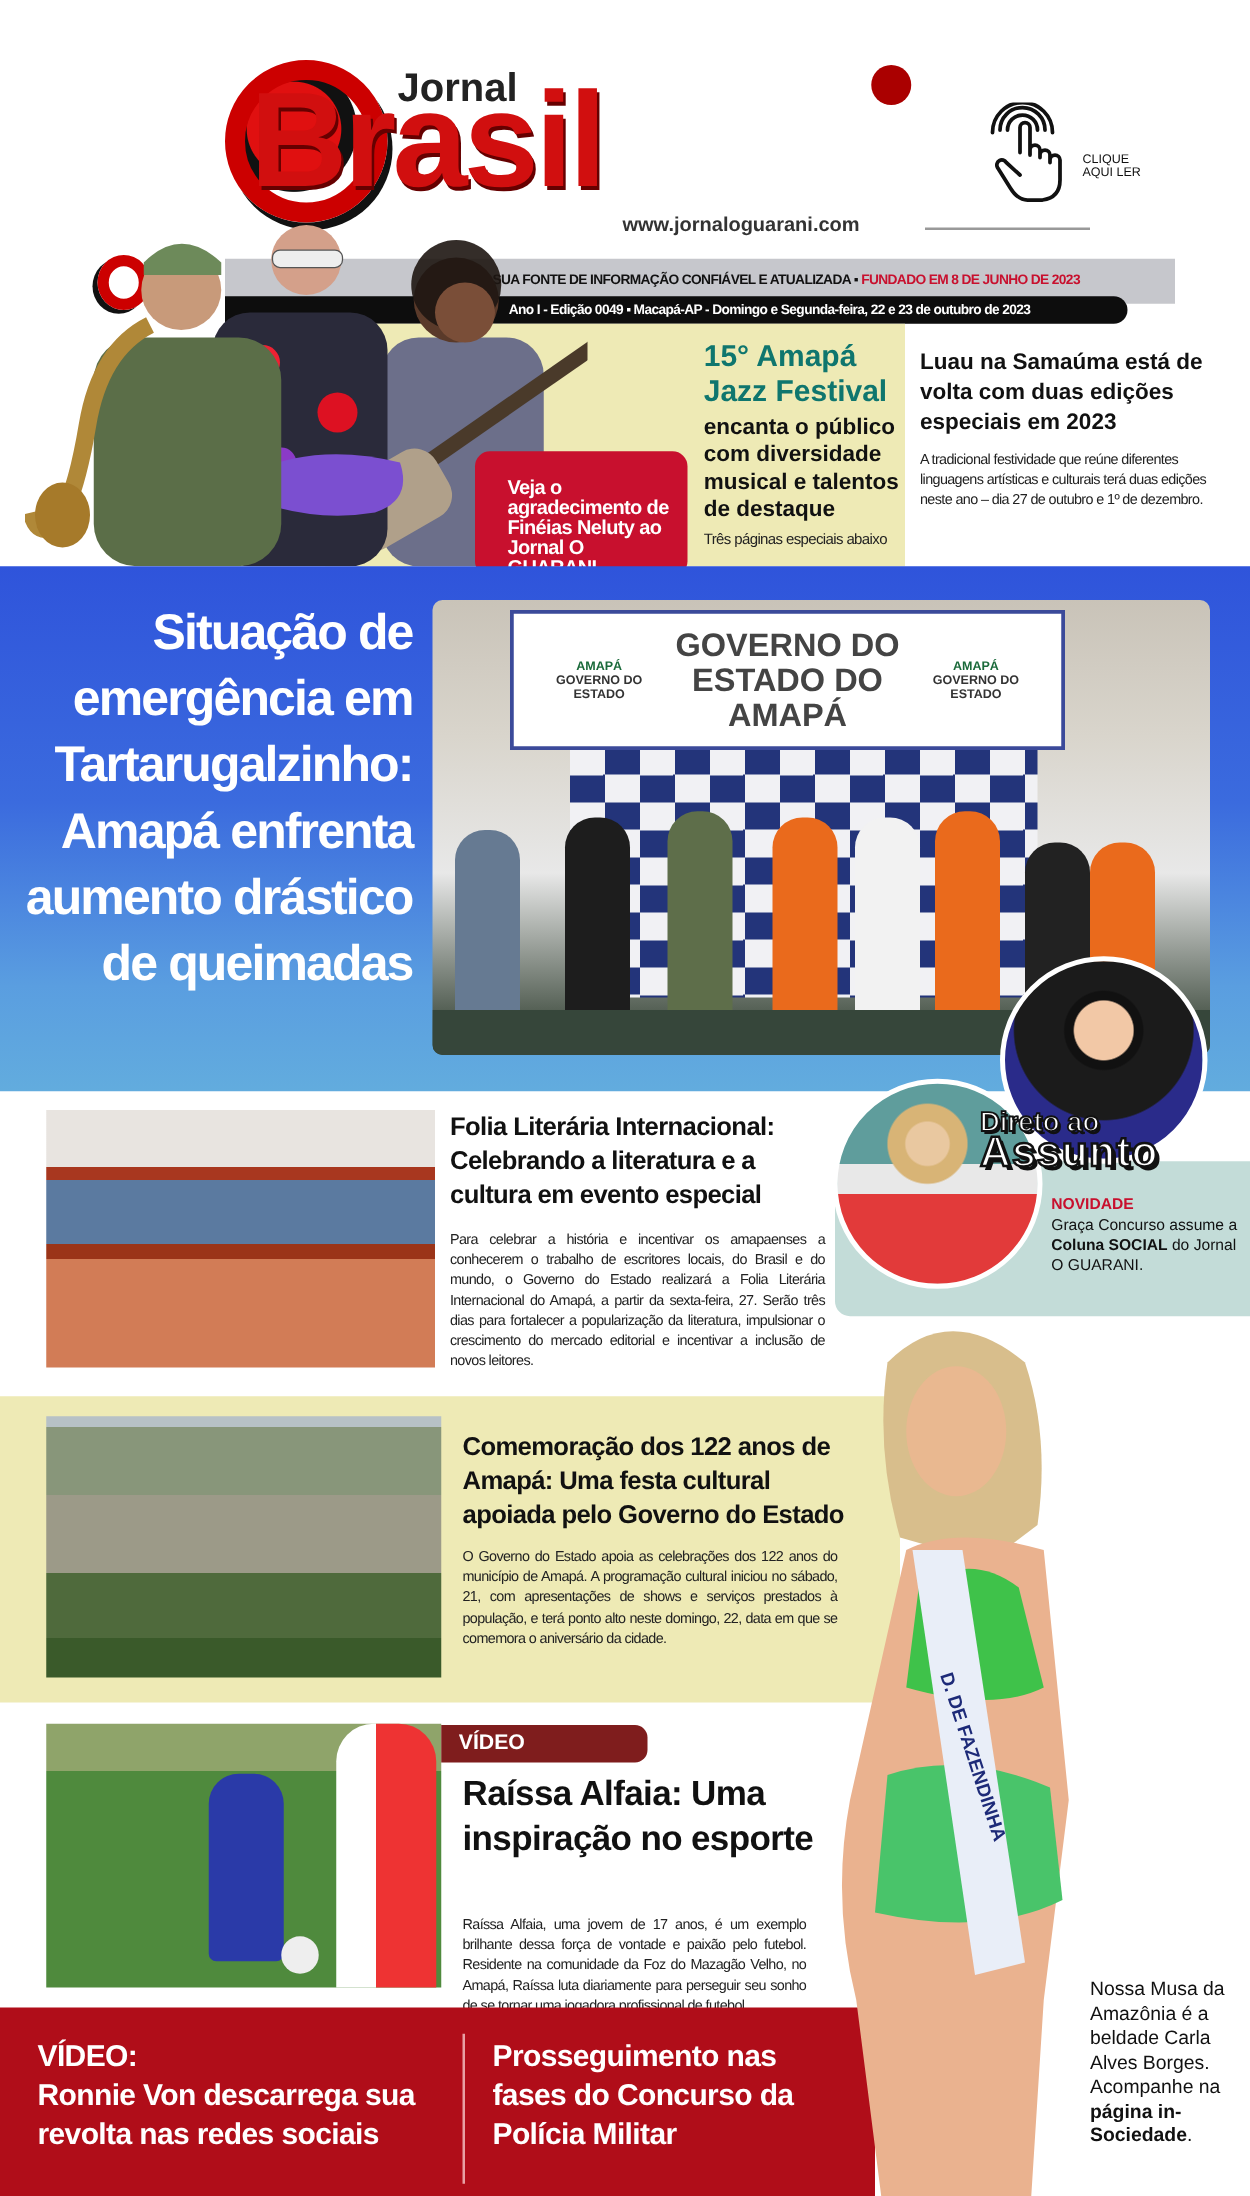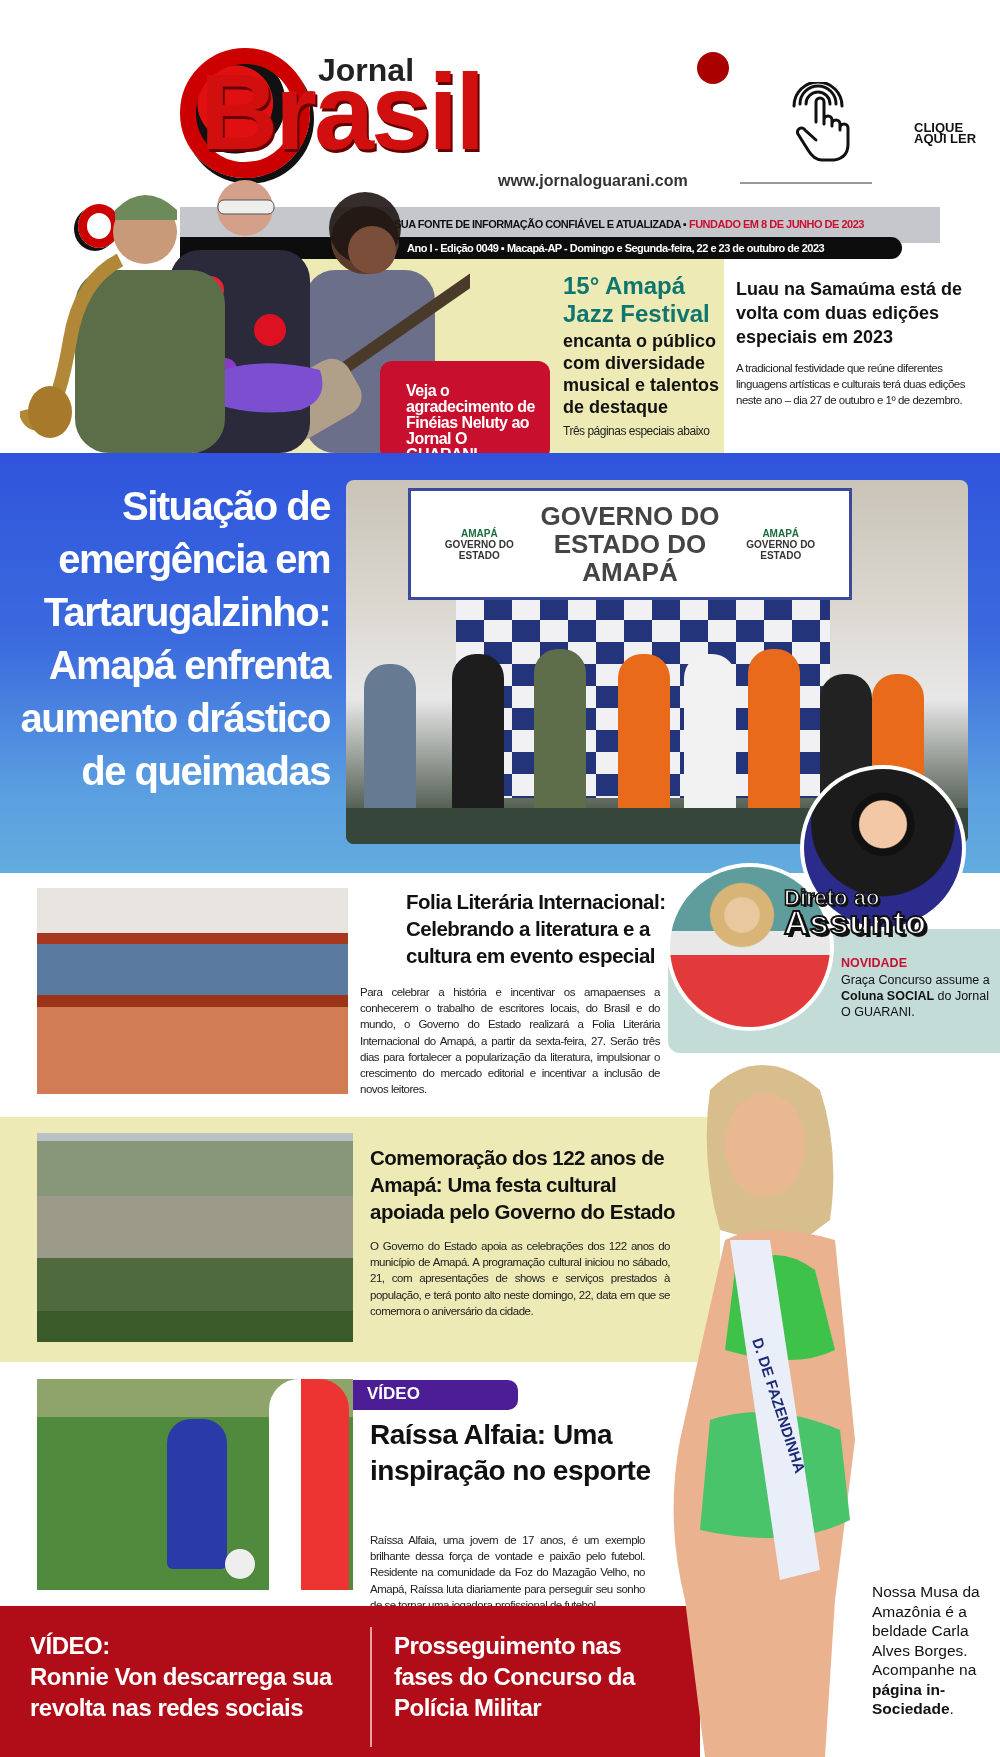--- a/index.html
+++ b/index.html
@@ -12,21 +12,21 @@
   .logo-g { left: 180px; top: 48px; width: 130px; height: 130px; border-radius: 50%;
     background: radial-gradient(circle at 40% 40%, #e01010 0 45%, #111 46% 60%, transparent 61%);
     border: 16px solid #c00; box-shadow: 4px 6px 0 #111; }
   .logo-jornal { left: 318px; top: 52px; font-size: 32px; font-weight: bold; color: #222; }
   .logo-title { left: 200px; top: 58px; font-size: 108px; font-weight: 900; color: #d10f0f; letter-spacing: -3px;
     text-shadow: 2px 3px 0 #600; line-height: 1; }
   .logo-dot { left: 697px; top: 52px; width: 32px; height: 32px; border-radius: 50%; background: #a00; }
   .site-url { left: 498px; top: 172px; font-size: 16px; font-weight: bold; color: #333; }
   .site-rule { left: 740px; top: 182px; width: 132px; height: 2px; background: #999; }
   .clique-icon { left: 790px; top: 82px; width: 64px; height: 84px; }
-  .clique-text { left: 866px; top: 122px; font-size: 13px; font-weight: bold; line-height: 11px; margin-left: 48px; }
+  .clique-text { left: 866px; top: 122px; font-size: 10px; font-weight: normal; line-height: 11px; }
 
   .tagline-bar { left: 180px; top: 207px; width: 760px; height: 36px; background: #c6c7cc; }
   .tagline { left: 394px; top: 218px; font-size: 11px; font-weight: bold; color: #111; }
   .tagline .red { color: #c8102e; }
   .edition-bar { left: 180px; top: 237px; width: 722px; height: 22px; background: #0d0d0d; border-radius: 0 12px 12px 0; }
   .edition { left: 407px; top: 242px; font-size: 11px; font-weight: bold; color: #fff; }
   .mini-g { left: 78px; top: 204px; width: 42px; height: 44px; border-radius: 50%; border: 9px solid #c00; box-shadow: -4px 3px 0 #111; }
 
   
   .jazz-bg { left: 260px; top: 259px; width: 464px; height: 194px; background: #eeeab5; }
@@ -66,34 +66,34 @@
   .social-box { left: 668px; top: 929px; width: 332px; height: 124px; background: #c3dcd8; border-radius: 0 0 0 12px; }
   .circle-woman { left: 666px; top: 863px; width: 168px; height: 168px; border-radius: 50%; border: 4px solid #fff;
     background: radial-gradient(circle at 45% 30%, #e9c8a0 0 12%, #d8b476 13% 22%, transparent 23%),
                 linear-gradient(180deg, #5f9d9c 0 40%, #e8e8e8 40% 55%, #e23a3a 55% 100%); }
   .novidade { left: 841px; top: 956px; font-size: 12.5px; font-weight: bold; color: #c8102e; }
   .social-text { left: 841px; top: 972px; width: 158px; font-size: 12.5px; line-height: 16px; color: #111; }
 
   
   .folia-photo { left: 37px; top: 888px; width: 311px; height: 206px;
     background: linear-gradient(180deg, #e8e4e0 0 22%, #a8371f 22% 27%, #5b7aa0 27% 52%, #9b3418 52% 58%, #d27c56 58% 100%); }
-  .folia-title { left: 360px; top: 888px; width: 300px; font-size: 20.5px; font-weight: 900; line-height: 27px; margin-left: 46px; }
+  .folia-title { left: 360px; top: 888px; width: 300px; font-size: 20.5px; font-weight: 900; line-height: 27px; }
   .folia-body { left: 360px; top: 984px; width: 300px; font-size: 11.5px; line-height: 16.2px; color: #222; text-align: justify; }
 
   
   .com-bg { left: 0; top: 1117px; width: 720px; height: 245px; background: #eeeab5; }
   .com-photo { left: 37px; top: 1133px; width: 316px; height: 209px;
     background: linear-gradient(180deg, #b7c1c6 0 4%, #88967a 4% 30%, #9c9a88 30% 60%, #4f6a3c 60% 85%, #3a5a2a 85% 100%); }
   .com-title { left: 370px; top: 1144px; width: 320px; font-size: 20.5px; font-weight: 900; line-height: 27px; }
   .com-body { left: 370px; top: 1238px; width: 300px; font-size: 11.5px; line-height: 16.2px; color: #222; text-align: justify; }
 
   
   .rai-photo { left: 37px; top: 1379px; width: 316px; height: 211px;
     background: linear-gradient(180deg, #8fa46a 0 18%, #4f8a3d 18% 100%); }
-  .video-tag { left: 353px; top: 1380px; width: 165px; height: 30px; background: #4c1d95; border-radius: 0 10px 10px 0;
+  .video-tag { left: 353px; top: 1380px; width: 165px; height: 30px; background: #7f1d1d; border-radius: 0 10px 10px 0;
     color: #fff; font-size: 17px; font-weight: 900; padding: 4px 14px; }
   .rai-title { left: 370px; top: 1417px; width: 300px; font-size: 28px; font-weight: 900; line-height: 36px; letter-spacing: -0.5px; }
   .rai-body { left: 370px; top: 1500px; width: 275px; font-size: 11.5px; line-height: 16.2px; color: #222; text-align: justify; margin-top: 32px; }
 
   
   .footer { left: 0; top: 1606px; width: 700px; height: 151px; background: #b00d19; border-radius: 0 10px 0 0; }
   .foot-divider { left: 370px; top: 1627px; width: 2px; height: 120px; background: #e8a0a4; }
   .foot-left { left: 30px; top: 1630px; width: 330px; font-size: 24px; font-weight: 900; line-height: 31px; color: #fff; letter-spacing: -0.5px; }
   .foot-right { left: 394px; top: 1630px; width: 280px; font-size: 24px; font-weight: 900; line-height: 31px; color: #fff; letter-spacing: -0.5px; }
 

